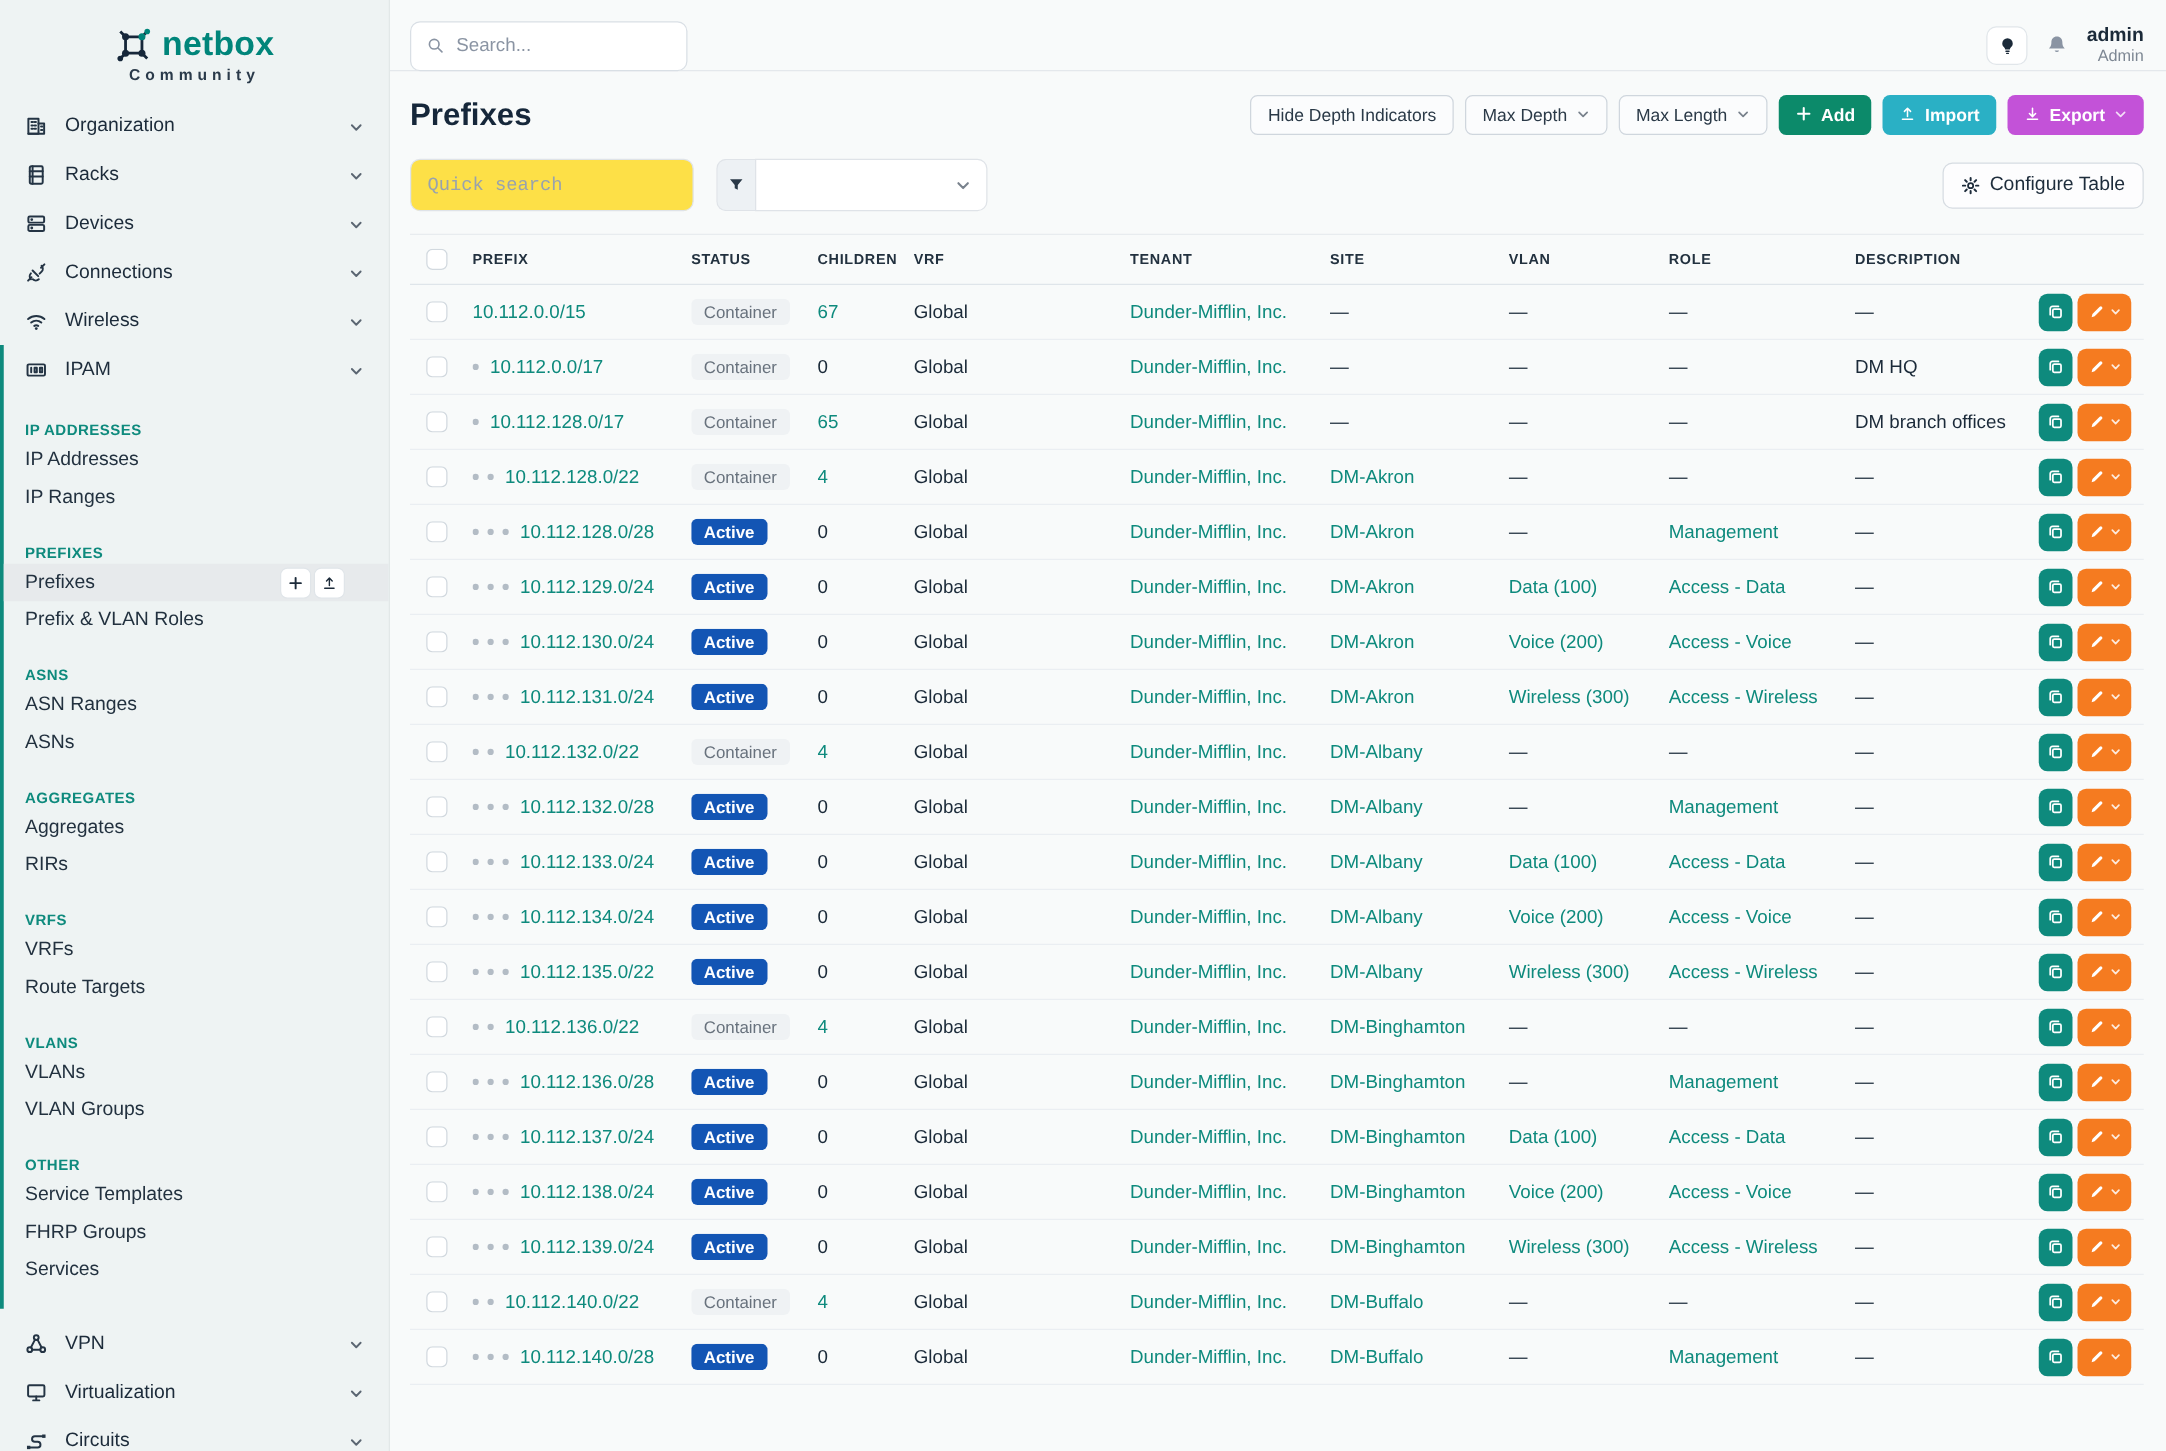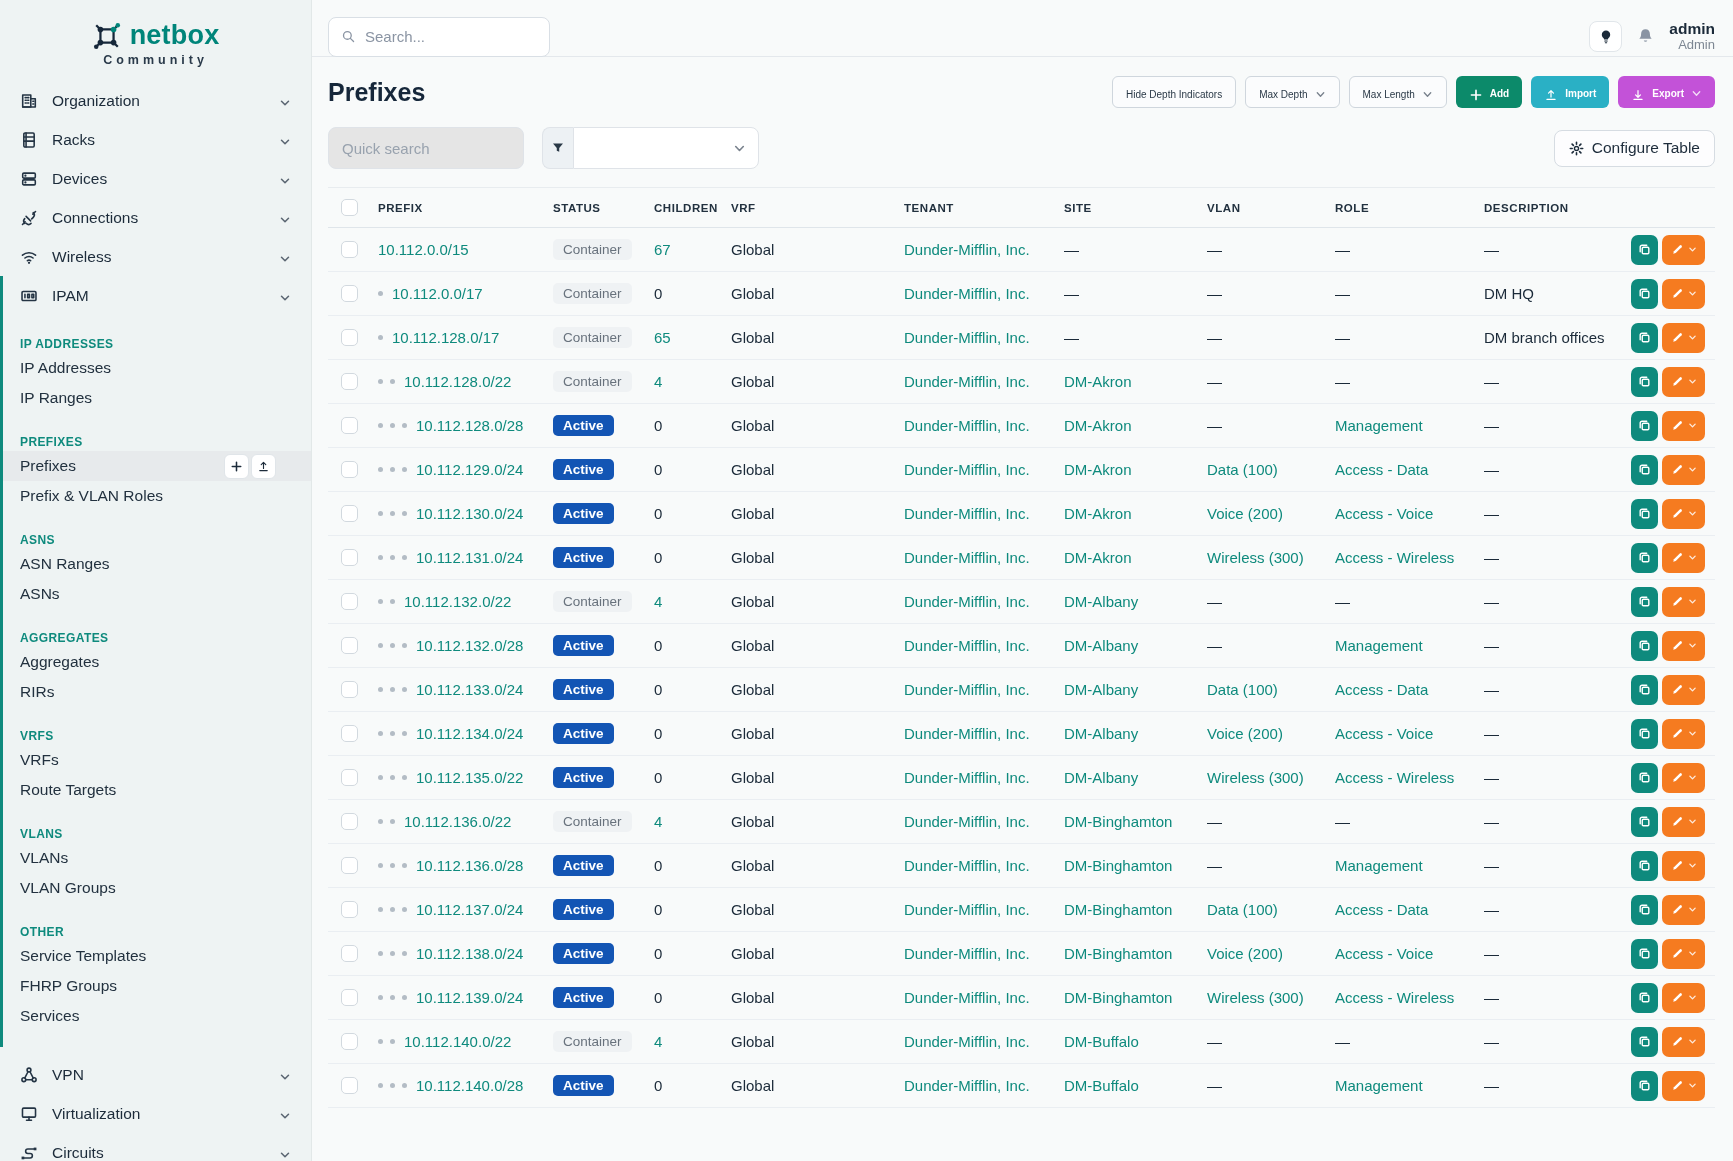--- a/index.html
+++ b/index.html
@@ -52,42 +52,42 @@
   .bell { color:#8a94a3; cursor:pointer; display:flex; }
   .bell svg { width:19px; height:19px; }
   .user-block { text-align:right; line-height:1.15; }
   .user-name { font-size:15.5px; font-weight:700; color:#1b2a39; }
   .user-role { font-size:13px; color:#7d8793; }
 
   .content { padding:0 18px 0 16px; }
   .page-head { margin-top:19px; display:flex; align-items:center; }
   .page-title { font-size:25px; font-weight:700; color:#16273a; }
   .toolbar { margin-left:auto; display:flex; align-items:center; gap:9px; }
-  .tbtn { height:32px; border-radius:6px; font-size:10px; font-family:"Liberation Sans",sans-serif;
-    display:flex; gap:7px; padding:12px 13px; cursor:pointer; border:1px solid transparent;}
+  .tbtn { height:32px; border-radius:6px; font-size:14px; font-family:"Liberation Sans",sans-serif;
+    display:flex; align-items:center; gap:7px; padding:0 13px; cursor:pointer; border:1px solid transparent;}
   .tbtn.outline { background:#fbfcfd; border-color:#cfd6dd; color:#2a3947; }
   .tbtn .bchev svg { width:11px; height:11px; color:#79828d; }
   .tbtn.solid { color:#fff; font-weight:600; border:none; }
   .tbtn .bicon svg { width:14px; height:14px; }
   .btn-add { background:#0c8a6a; }
   .btn-import { background:#2ab0c5; }
   .btn-export { background:#c352d8; }
   .btn-export .bchev svg { color:#f3dcf7; }
 
   .tabs { margin-top:15px; display:flex; align-items:flex-end; border-bottom:1px solid #dfe4e9; height:44px; }
   .tab { padding:0 17px; height:43px; display:flex; align-items:center; gap:8px; font-size:15.5px;
     color:#66717e; cursor:pointer; }
   .tab.active { background:#fdfefe; border:1px solid #dfe4e9; border-bottom:1px solid #fdfefe;
     border-radius:7px 7px 0 0; color:#16273a; margin-bottom:-1px; }
   .tab-count { background:#5d6b79; color:#fff; font-size:12.5px; font-weight:600;
     padding:2px 8px; border-radius:5px; }
 
   .controls { margin-top:19px; display:flex; align-items:center; }
-  .quick-search { width:196px; height:42px; background:#e5e5e5; border:1px solid #dfe3e8; border-radius:8px;
-    padding:0 13px; font-size:15px; font-family:Liberation Sans, sans-serif; color:#1c2b3a; outline:none;}
+  .quick-search { width:227px; height:42px; background:#fde047; border:1px solid #dfe3e8; border-radius:8px;
+    padding:0 13px; font-size:15px; font-family:Liberation Mono, monospace; color:#1c2b3a; outline:none;}
   .quick-search::placeholder { color:#98a2ae; }
   .filter-group { display:flex; margin-left:18px; height:42px; }
   .funnel-btn { width:31px; height:42px; background:#edf1f4; border:1px solid #dfe3e8;
     border-right:none; border-radius:8px 0 0 8px; display:flex; align-items:center; justify-content:center;
     color:#2a3947; cursor:pointer; }
   .funnel-btn svg { width:14px; height:14px; }
   .filter-select { width:186px; height:42px; background:#fff; border:1px solid #dfe3e8;
     border-radius:0 8px 8px 0; display:flex; align-items:center; justify-content:flex-end;
     padding:0 12px; color:#79828d; cursor:pointer; }
   .filter-select svg { width:13px; height:13px; }

